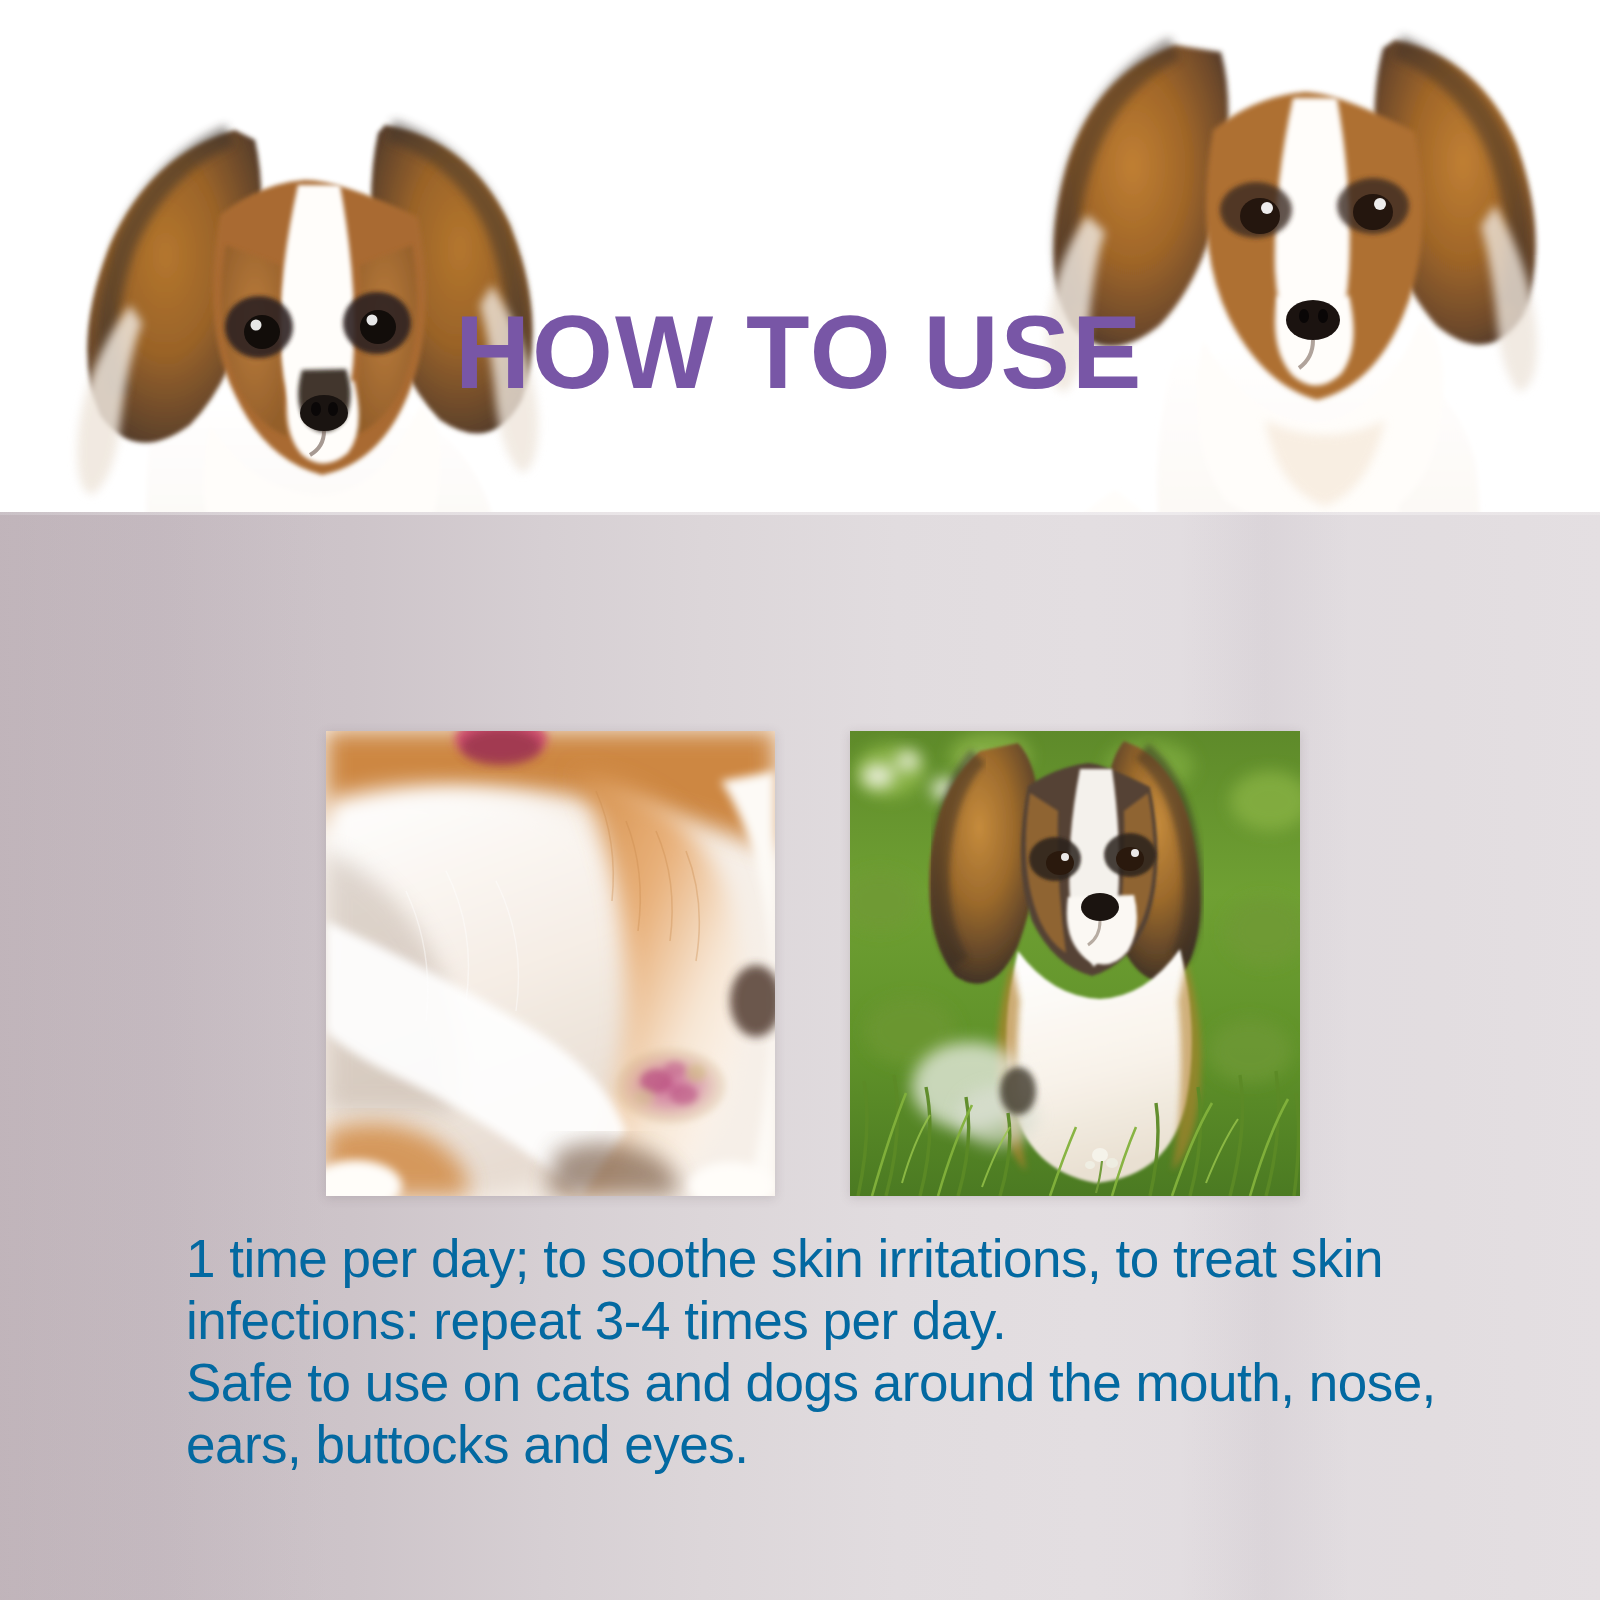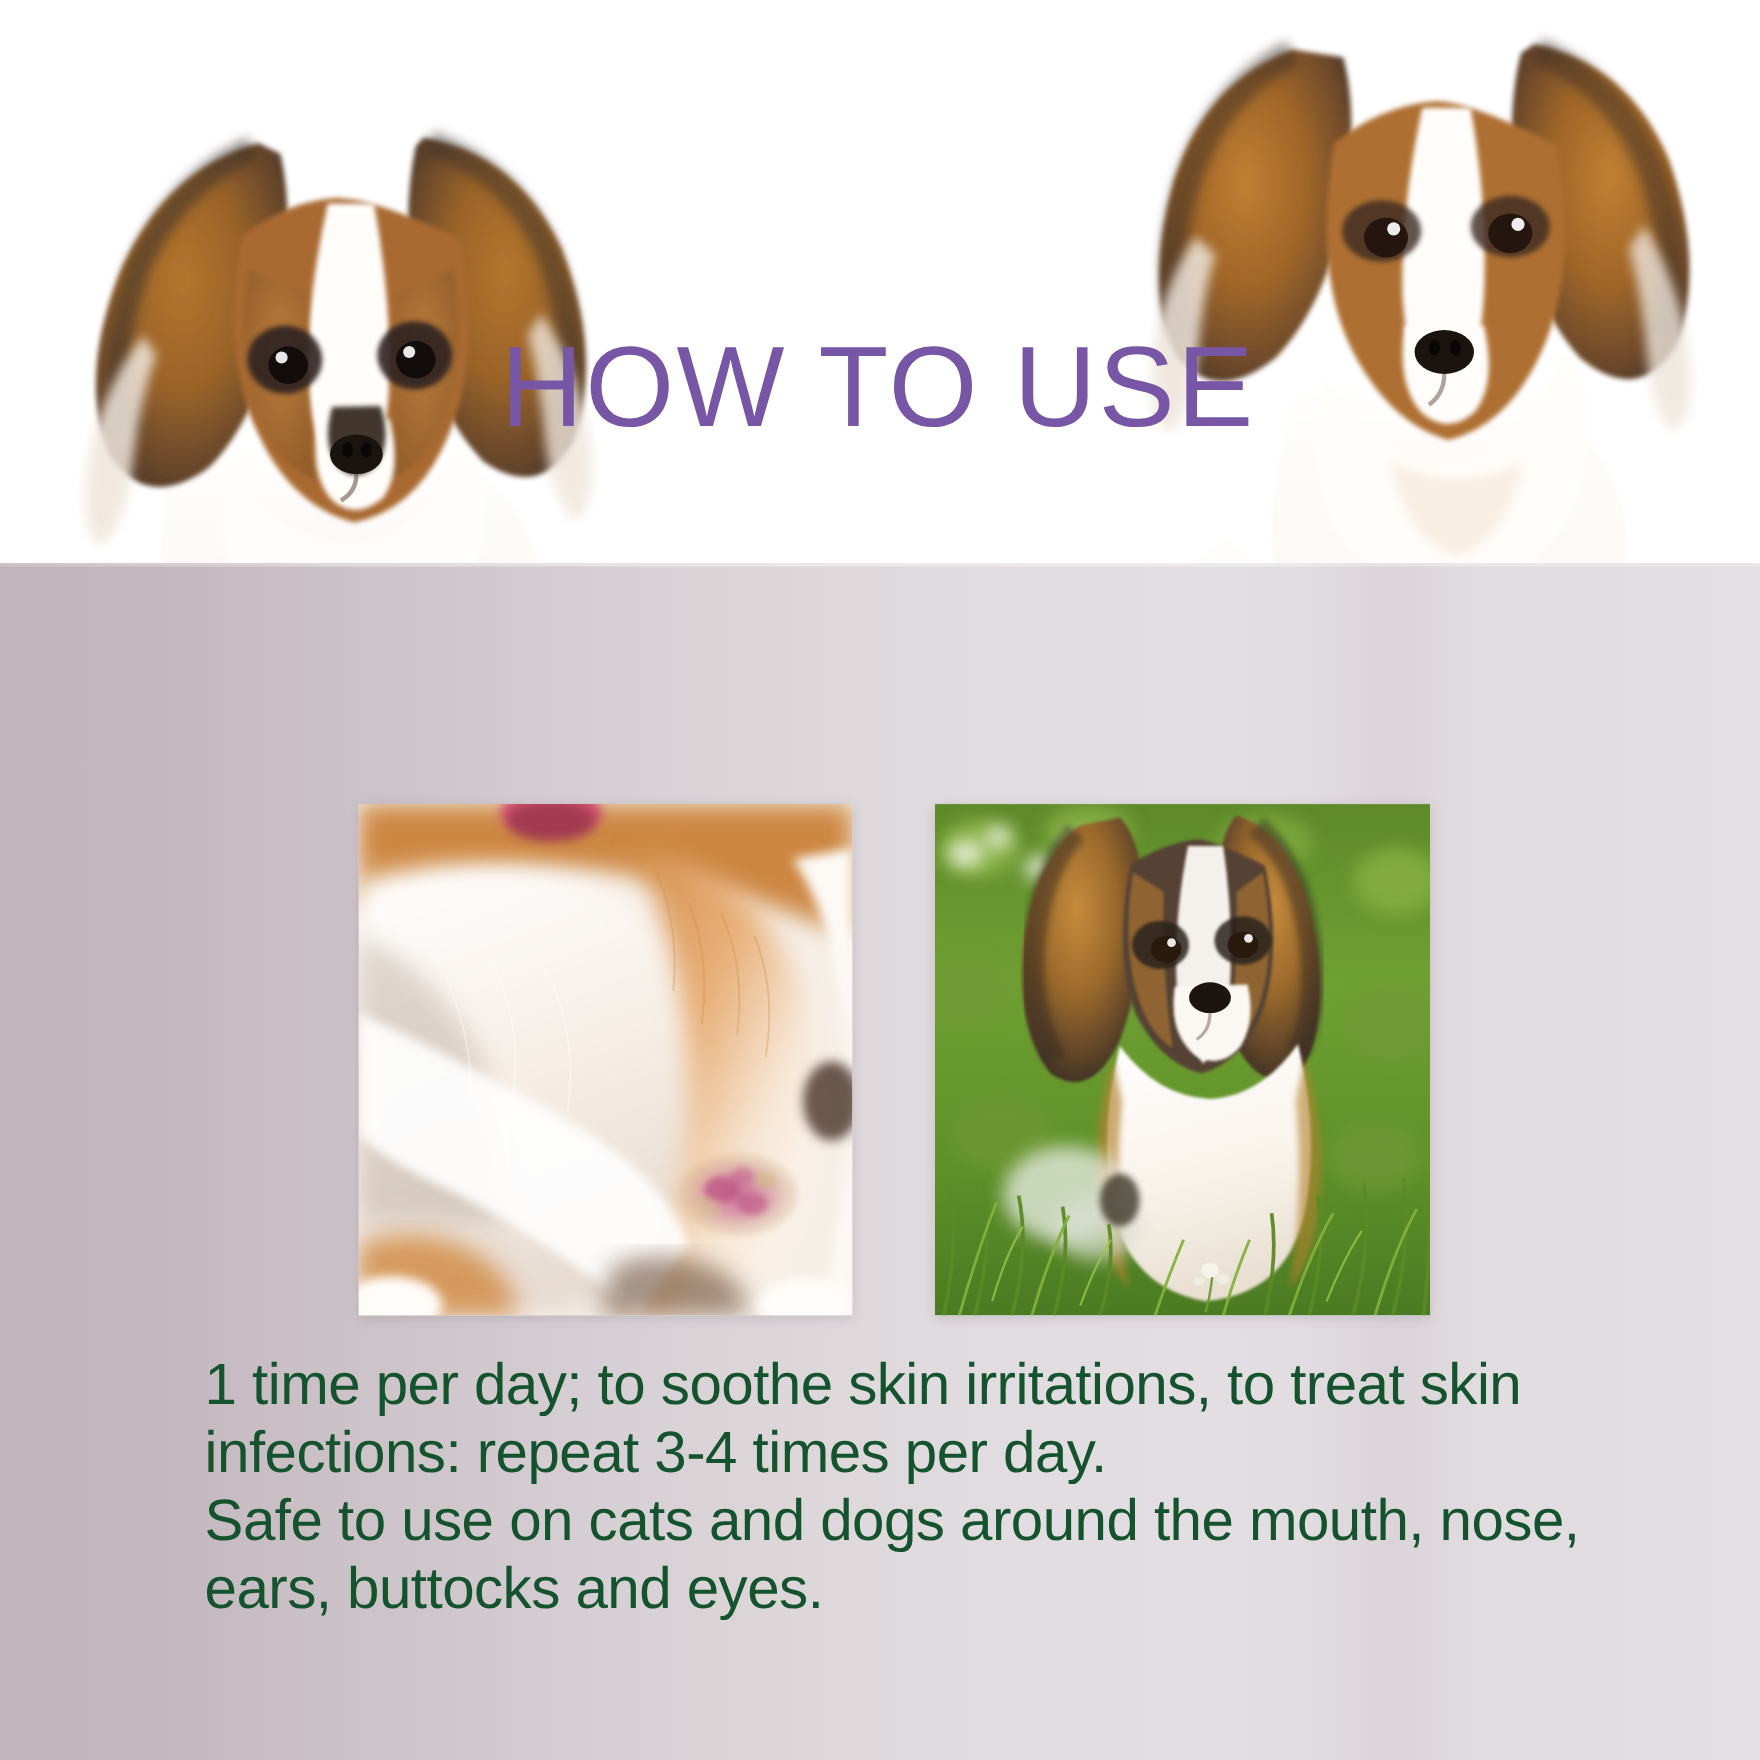--- a/index.html
+++ b/index.html
@@ -33,41 +33,41 @@
   }
   .panel-shade-band{
     position:absolute;left:1180px;top:512px;width:170px;height:1088px;
     background:linear-gradient(90deg,rgba(160,145,155,0),rgba(160,145,155,.10),rgba(160,145,155,0));
     pointer-events:none;
   }
 
   
   .title{
     position:absolute;left:455px;top:300px;
-    font-size:104px;line-height:1;font-weight:normal;letter-spacing:2px;
+    font-size:104px;line-height:1;font-weight:bold;letter-spacing:2px;
     color:#7856a6;white-space:nowrap;
     font-family:"Liberation Sans", sans-serif;
   }
 
   
   .dog{position:absolute;}
   .dog svg{display:block;}
 
   
   .photo{
     position:absolute;overflow:hidden;
     box-shadow:0 2px 10px rgba(90,70,85,.18);
     background:#ddd;
   }
   .photo svg{display:block;width:100%;height:100%;}
 
   
   .body-copy{
     position:absolute;left:186px;top:1228px;width:1330px;
-    color:#14532d;
+    color:#0369a1;
     font-size:53px;line-height:62px;
     font-family:"Liberation Sans Narrow","Liberation Sans", sans-serif;
     font-stretch:condensed;
     letter-spacing:-0.5px;
     white-space:pre-wrap;
   }
 </style>
 </head>
 <body>
 

